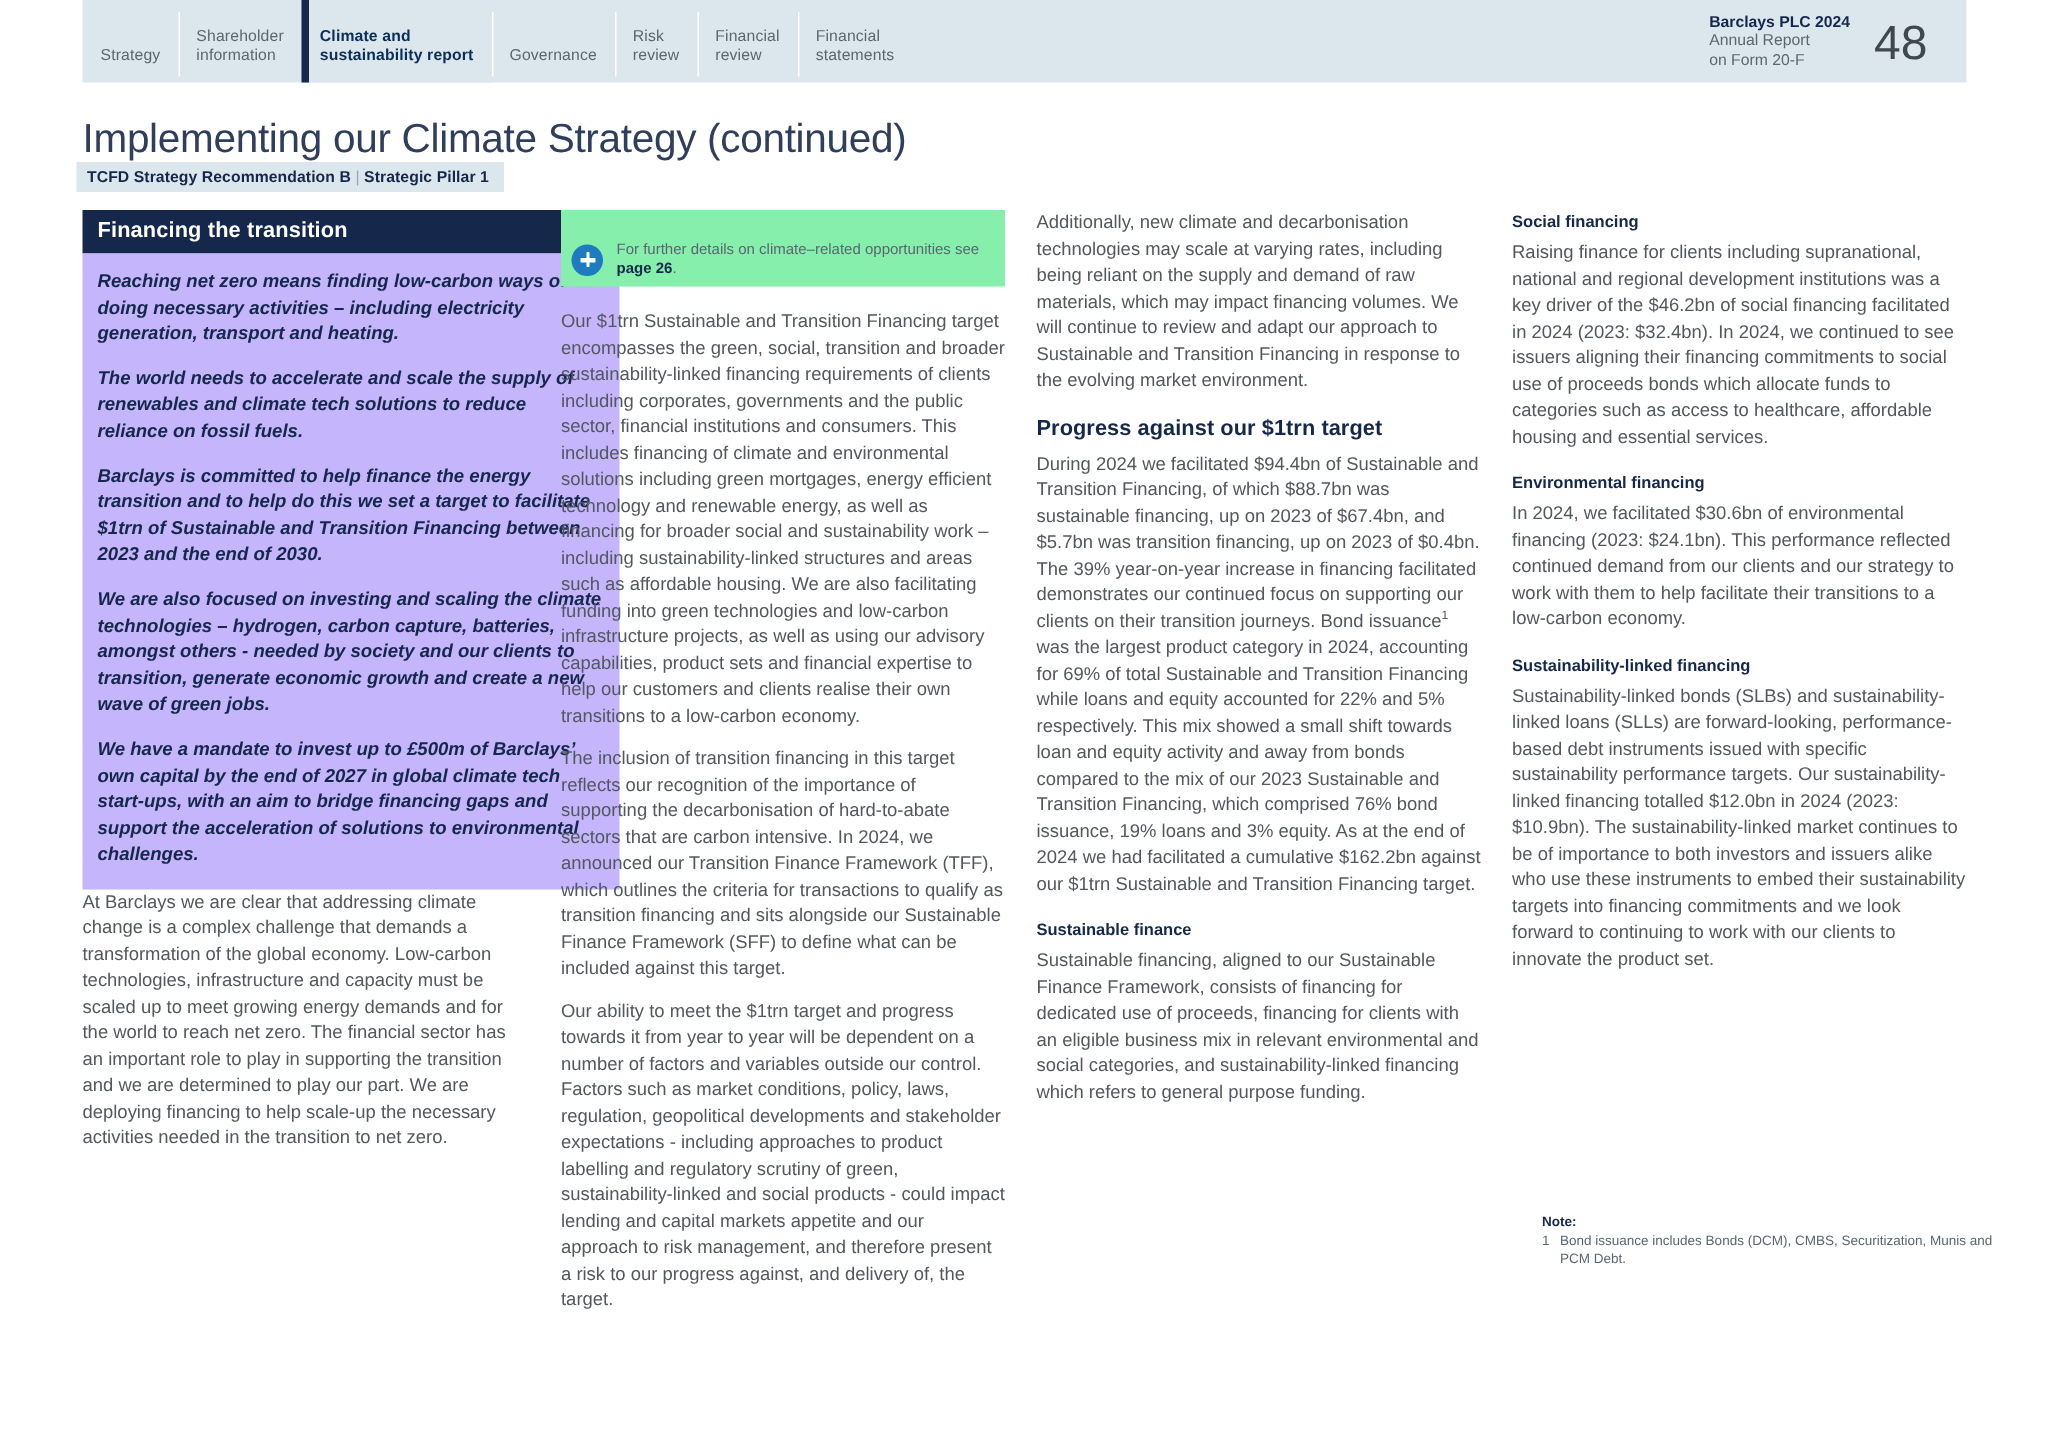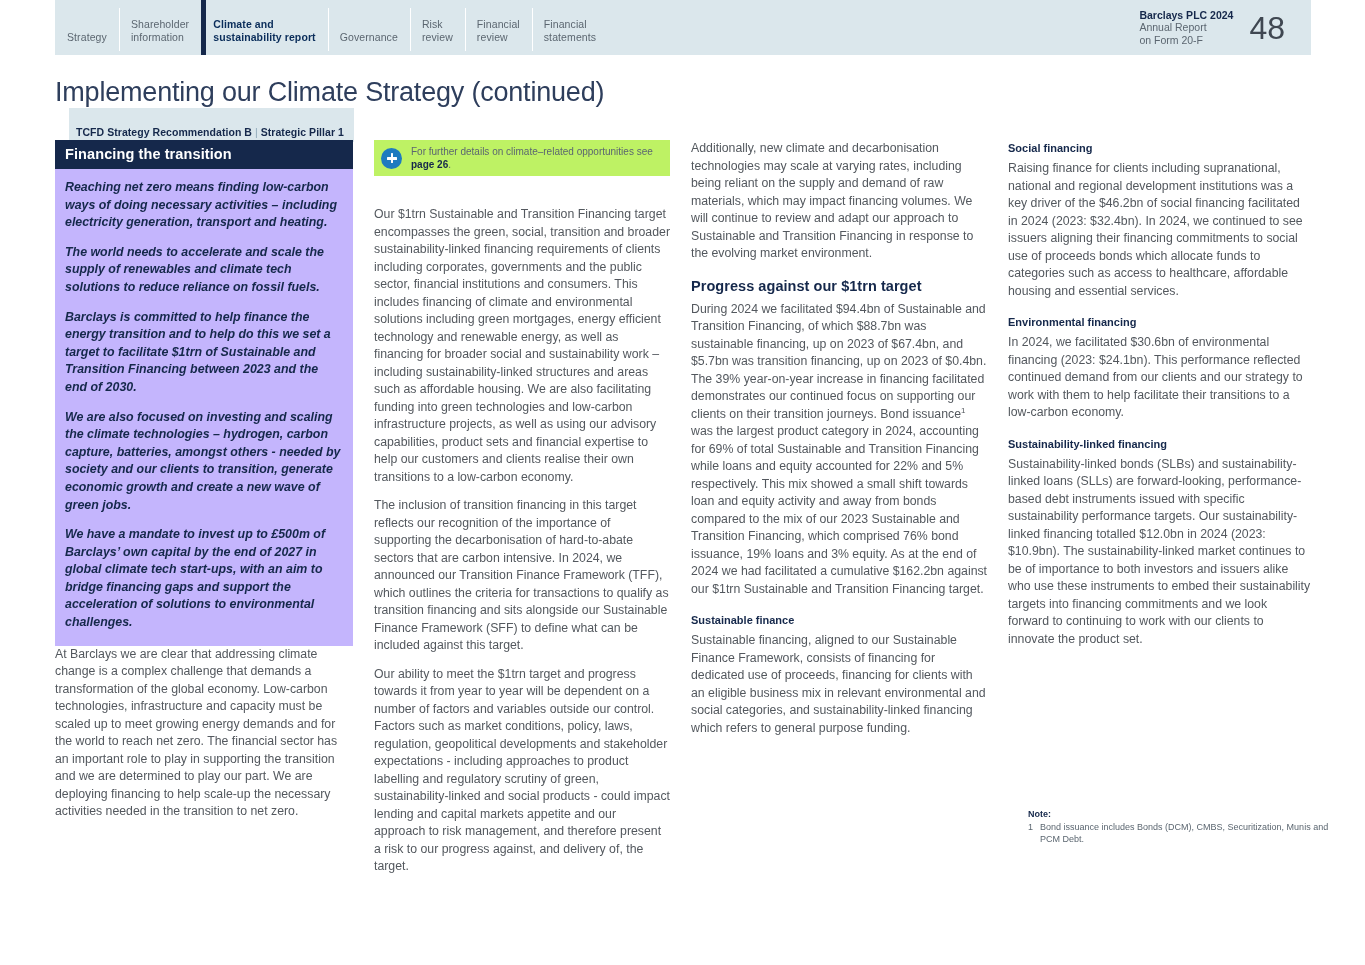--- a/index.html
+++ b/index.html
@@ -105,24 +105,24 @@
     font-size: 27px;
     line-height: 32px;
     color: #2e3e5c;
     font-weight: 300;
     letter-spacing: -0.2px;
   }
 
   
   .tcfd-strip {
     position: absolute;
-    left: 69px;
+    left: 51px;
     top: 108px;
     background: #dbe7ec;
-    padding: 18px 10px 4px 7px;
+    padding: 4px 10px 4px 7px;
     font-size: 10.5px;
     font-weight: bold;
     color: #15284b;
     letter-spacing: 0.05px;
   }
   .tcfd-sep {
     color: #8fa8b8;
     font-weight: normal;
     padding: 0 3px;
   }
@@ -141,21 +141,21 @@
 
   p {
     margin: 0 0 11px 0;
     font-size: 12.3px;
     line-height: 17.5px;
     color: #53585e;
     font-weight: 300;
   }
 
   
-  .hl-box { width: 298px; }
+  .hl-box { width: 358px; }
   .hl-head {
     background: #15284b;
     color: #ffffff;
     font-size: 14.5px;
     font-weight: bold;
     padding: 6px 10px 7px 10px;
     letter-spacing: 0.1px;
   }
   .hl-body {
     background: #c4b5fd;
@@ -183,26 +183,26 @@
     font-size: 11px;
     line-height: 17px;
     font-weight: bold;
     color: #15284b;
     margin: 14px 0 3px 0;
   }
   h3.sub-head.first { margin-top: 0; }
 
   
   .callout {
-    background: #bef264;
+    background: #86efac;
     display: flex;
     align-items: center;
     gap: 9px;
-    padding: 5px 8px 5px 7px;
-    margin-bottom: 30px;
+    padding: 20px 8px 5px 7px;
+    margin-bottom: 15px;
   }
   .callout-icon {
     flex: 0 0 auto;
     width: 21px;
     height: 21px;
     border-radius: 50%;
     background: #1e7bbf;
     position: relative;
   }
   .callout-icon::before,

